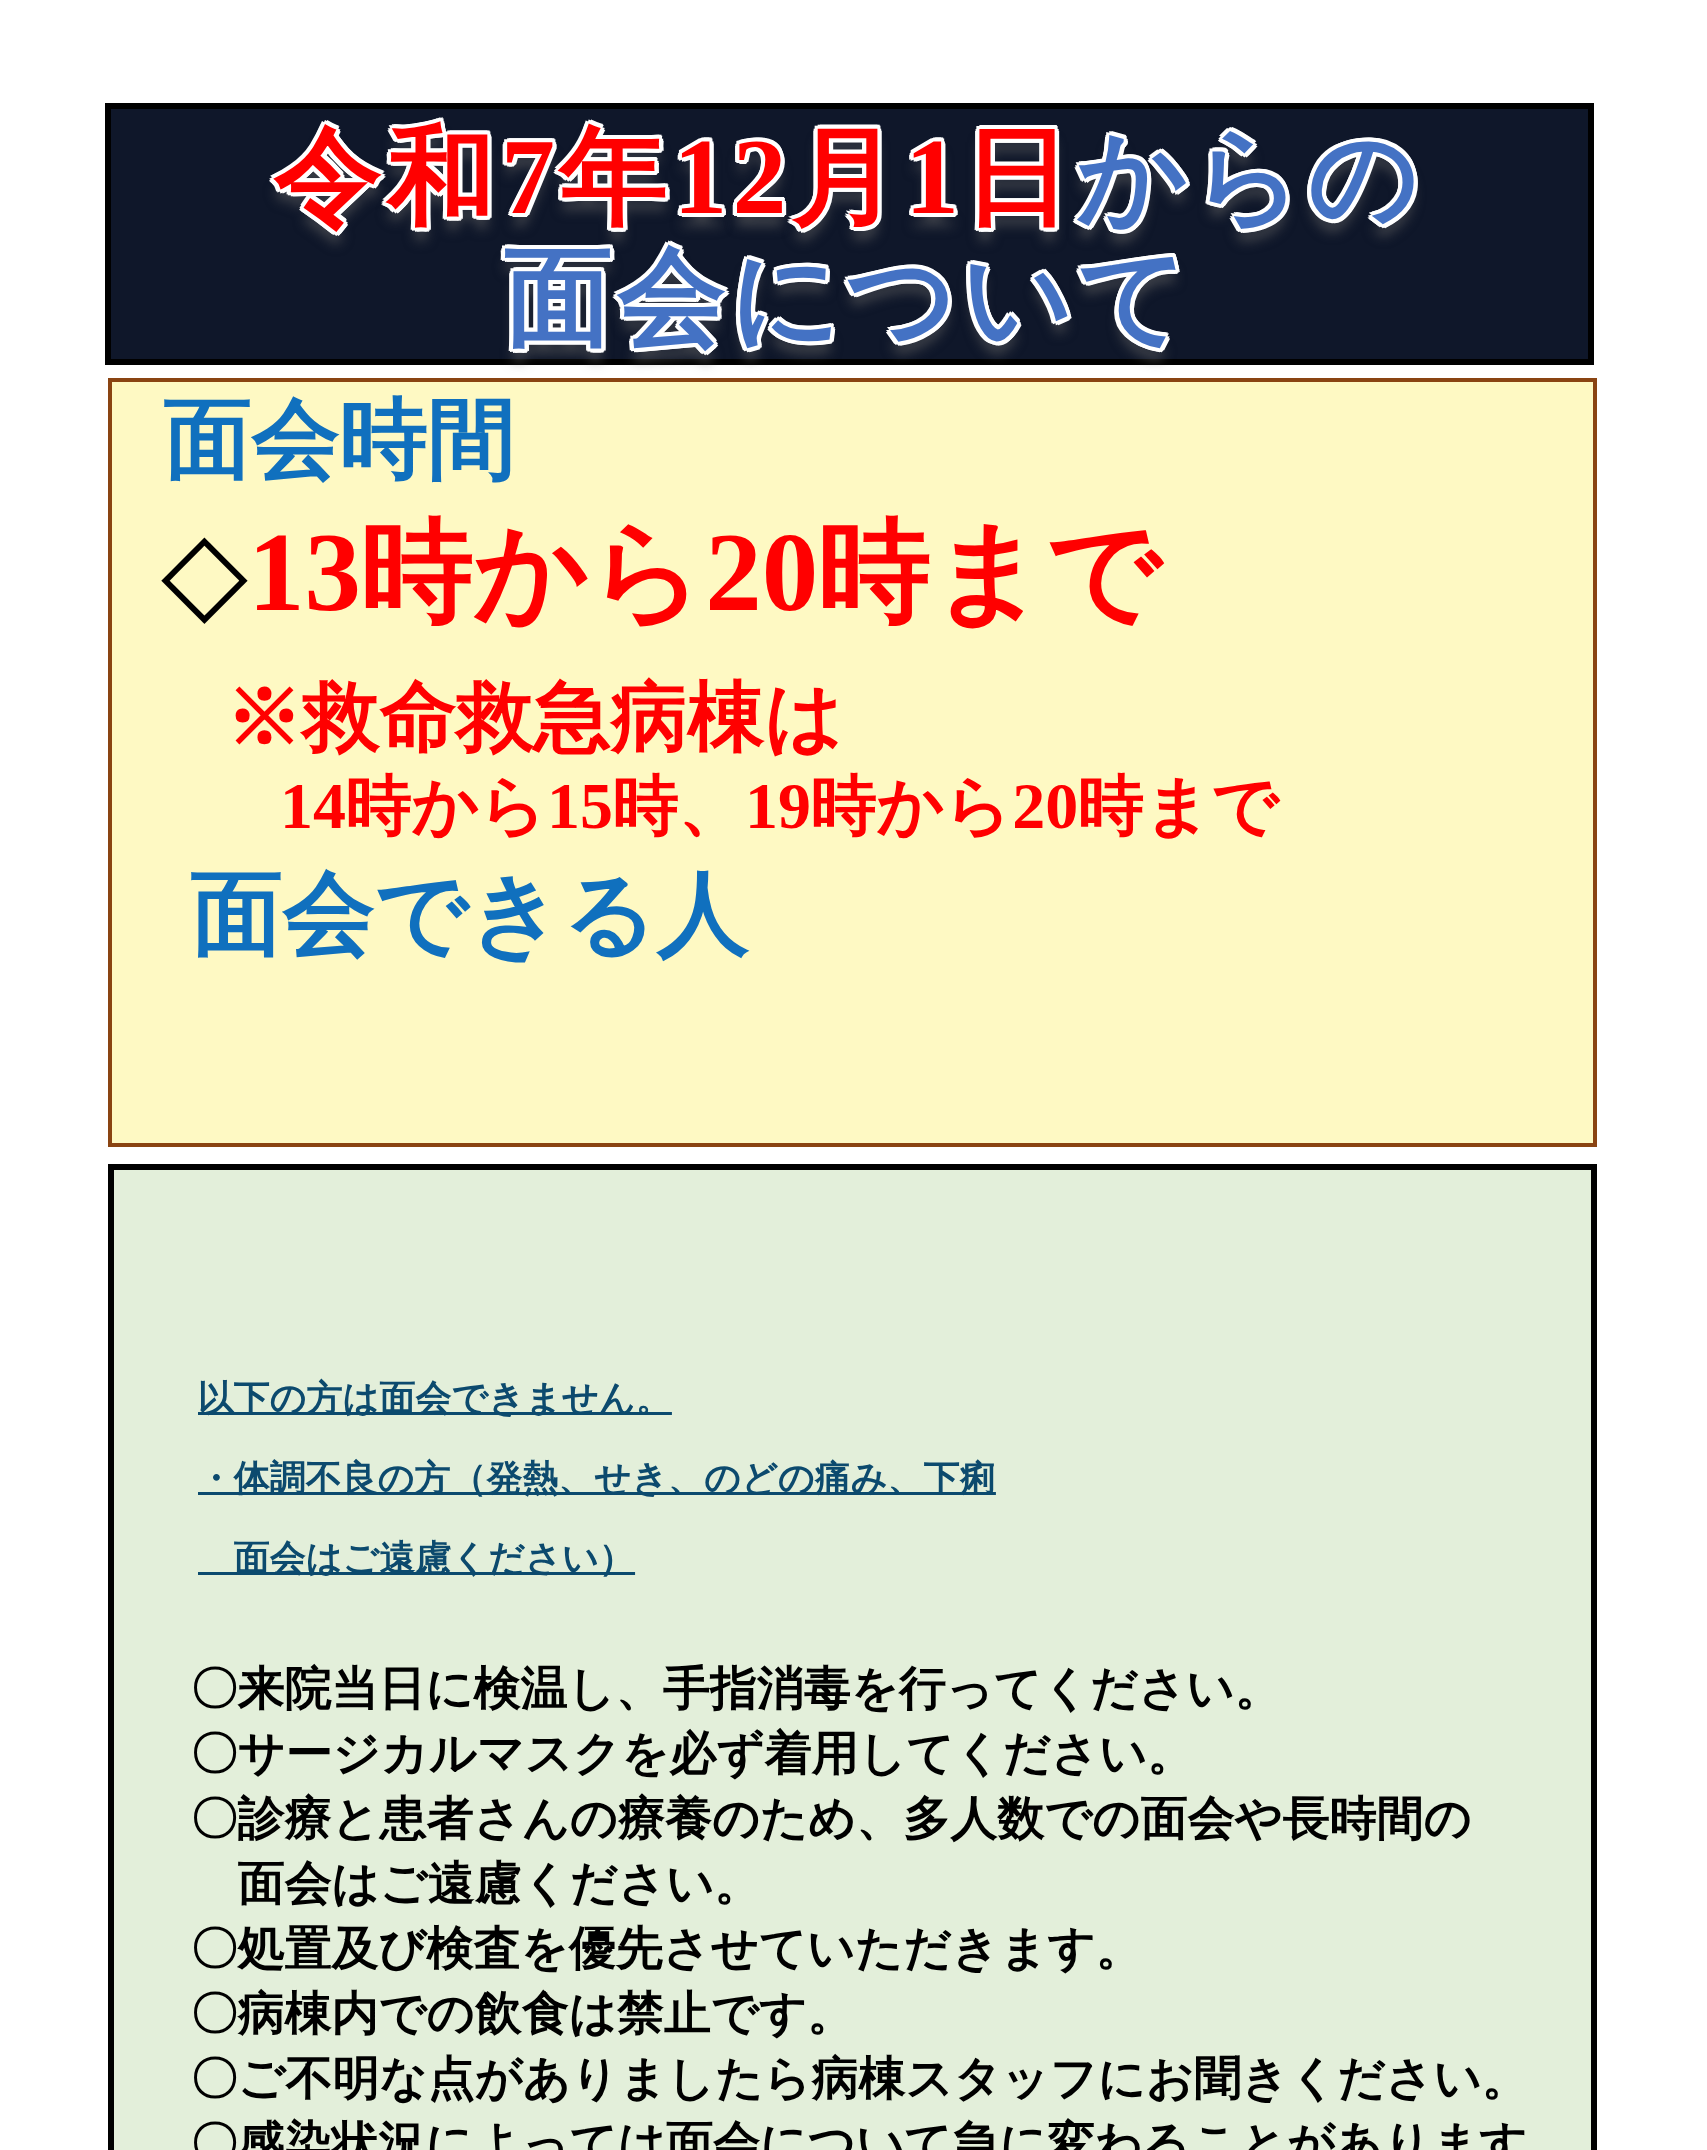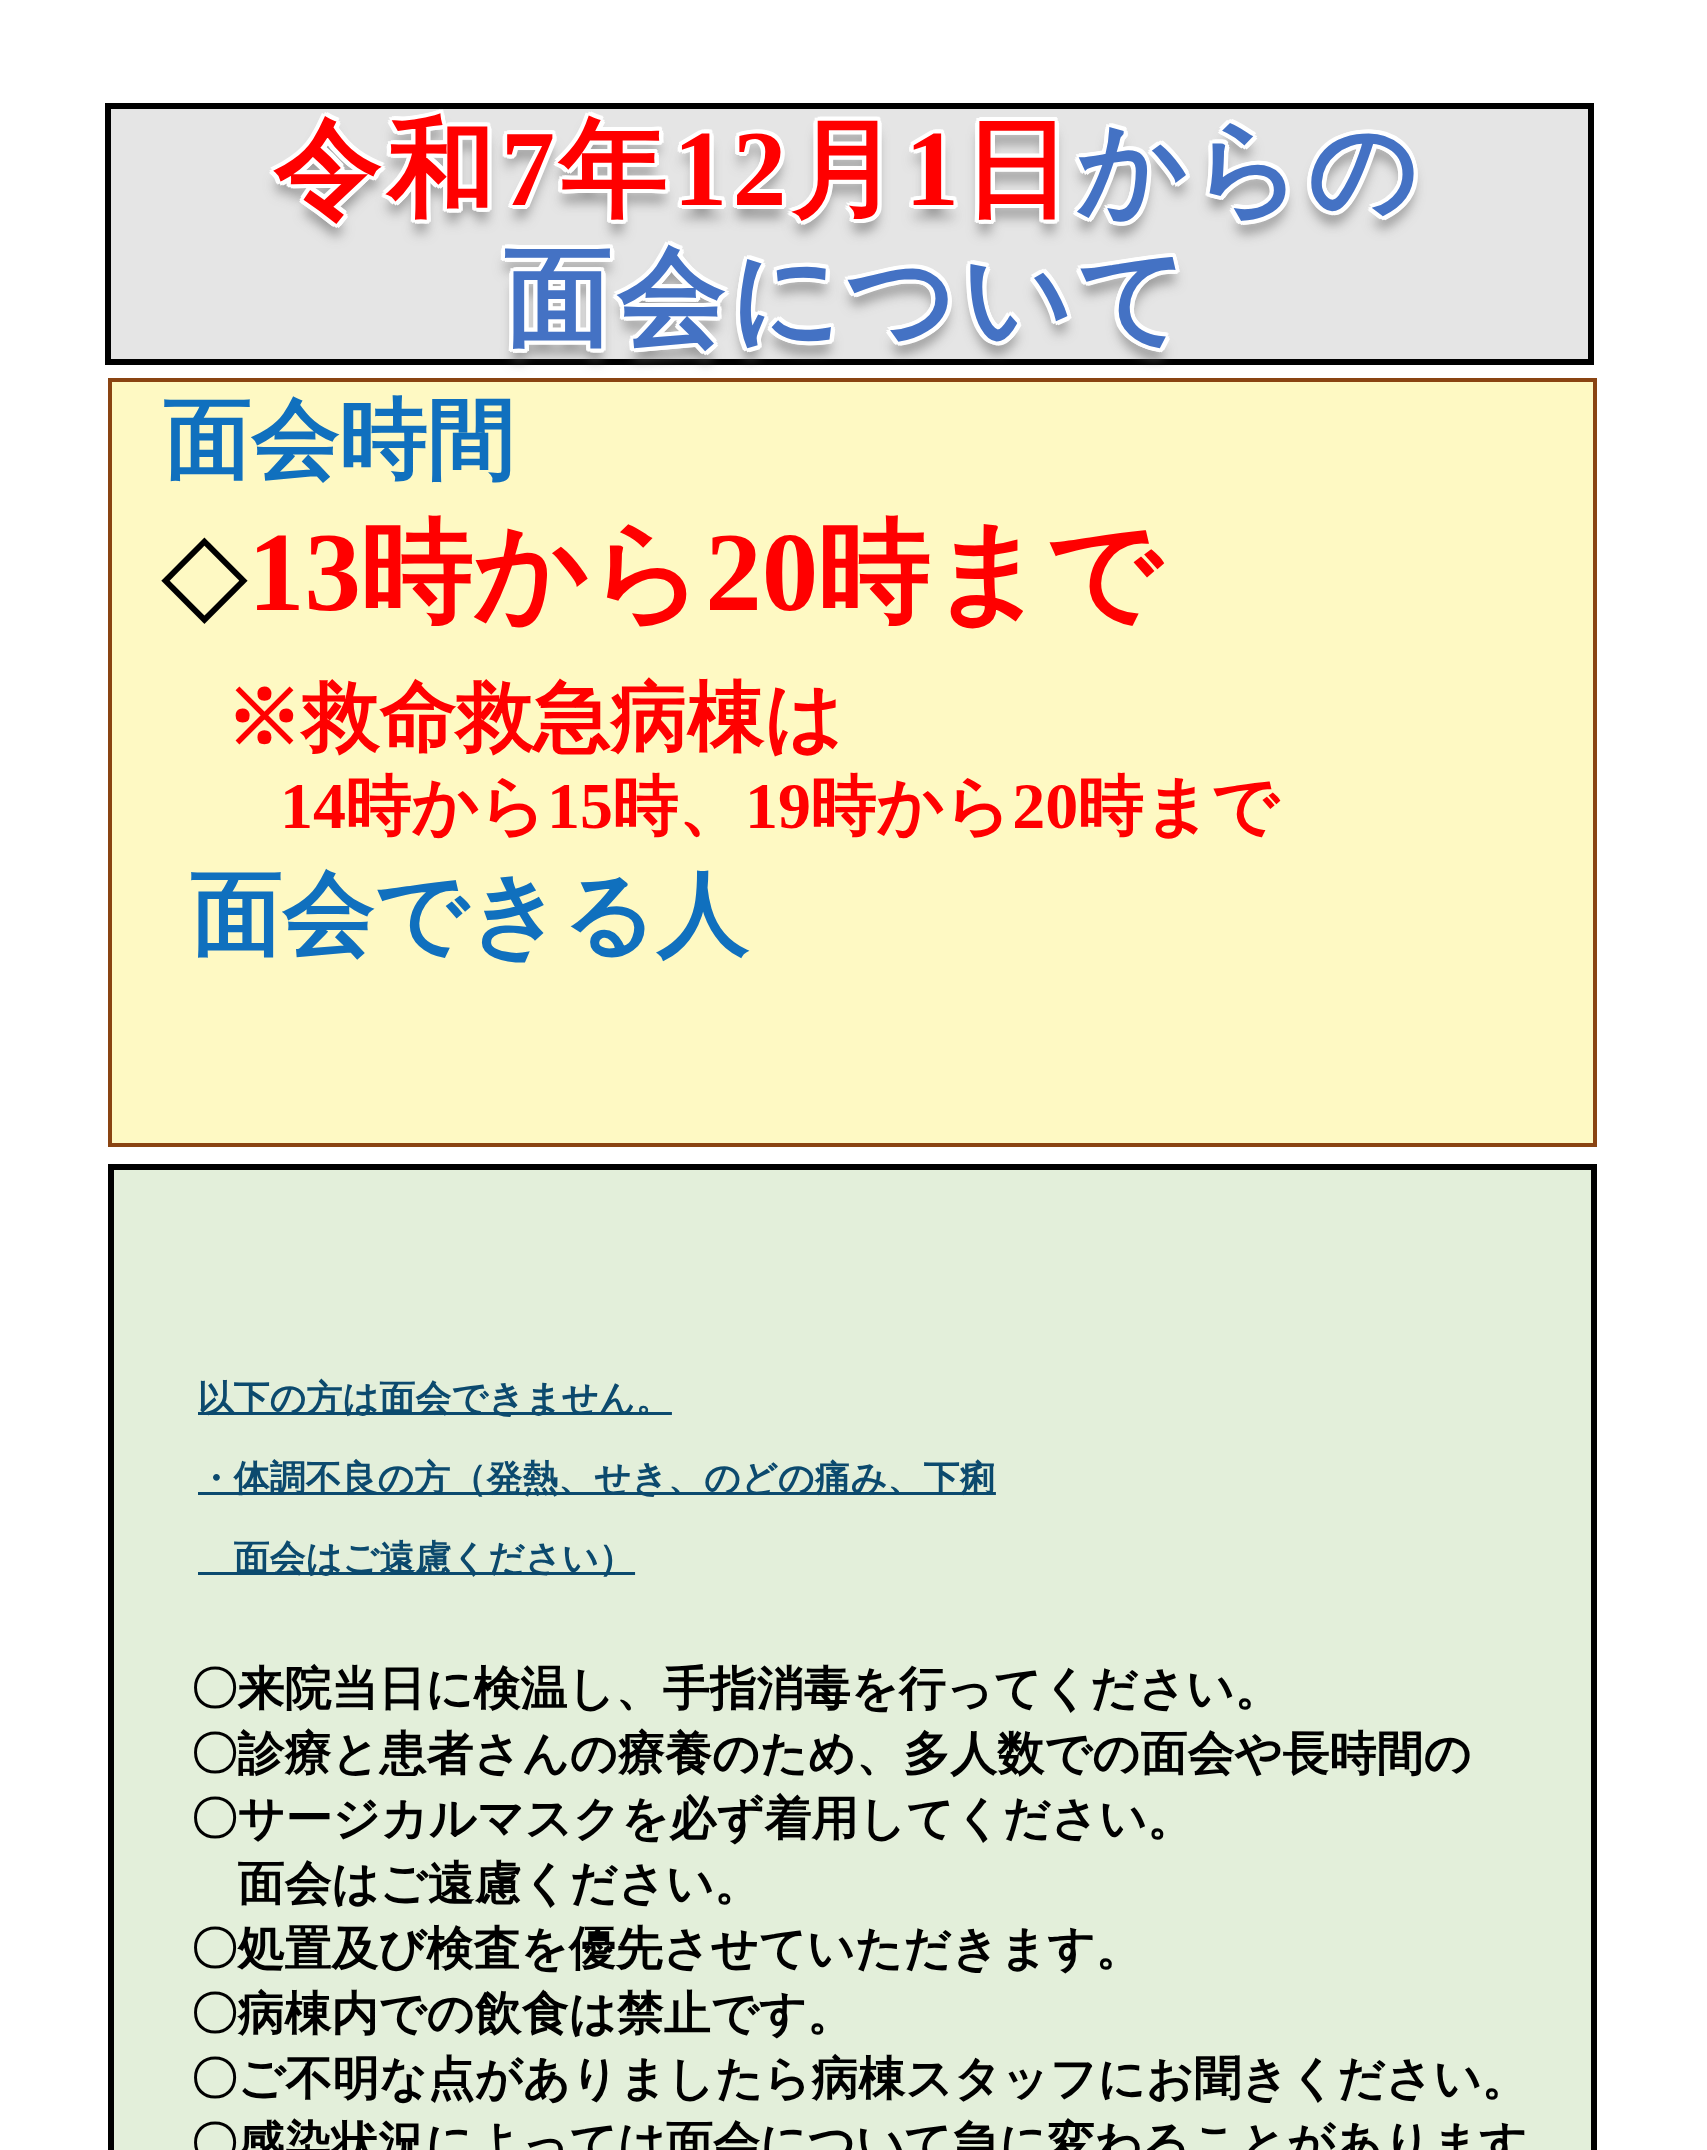--- a/index.html
+++ b/index.html
@@ -9,24 +9,24 @@
     font-family: "Liberation Sans", "DejaVu Sans", sans-serif;
     position: relative;
   }
   .page { position: absolute; left: 0; top: 0; width: 1707px; height: 2414px; background: #FFFFFF; }
 
   
   .title-banner {
     position: absolute; left: 105px; top: 103px;
     width: 1489px; height: 262px;
     box-sizing: border-box;
-    background: #e5e5e5;
+    background: #0f172a;
     border: 6.9px solid #000000;
     display: flex; flex-direction: column;
-    justify-content: space-between; align-items: center;
+    justify-content: flex-end; align-items: center;
     text-align: center;
   }
   .title-line {
     font-family: "Liberation Serif", "DejaVu Serif", serif;
     font-weight: bold;
     font-size: 108px;
     line-height: 1.12;
     letter-spacing: 5.2px;
     white-space: nowrap;
     text-shadow:
@@ -114,22 +114,22 @@
   </div>
 
   <div class="rules-box">
     <div class="rules-red">
       <div>以下の方は面会できません。</div>
       <div>・体調不良の方（発熱、せき、のどの痛み、下痢</div>
       <div>　面会はご遠慮ください）</div>
     </div>
     <div class="rules-black">
       <div>〇来院当日に検温し、手指消毒を行ってください。</div>
+      <div>〇サージカルマスクを必ず着用してください。</div>
       <div>〇診療と患者さんの療養のため、多人数での面会や長時間の</div>
-      <div>〇サージカルマスクを必ず着用してください。</div>
       <div>　面会はご遠慮ください。</div>
       <div>〇処置及び検査を優先させていただきます。</div>
       <div>〇病棟内での飲食は禁止です。</div>
       <div>〇ご不明な点がありましたら病棟スタッフにお聞きください。</div>
       <div>〇感染状況によっては面会について急に変わることがあります。</div>
 
     </div>
   </div>
 
 </div>

